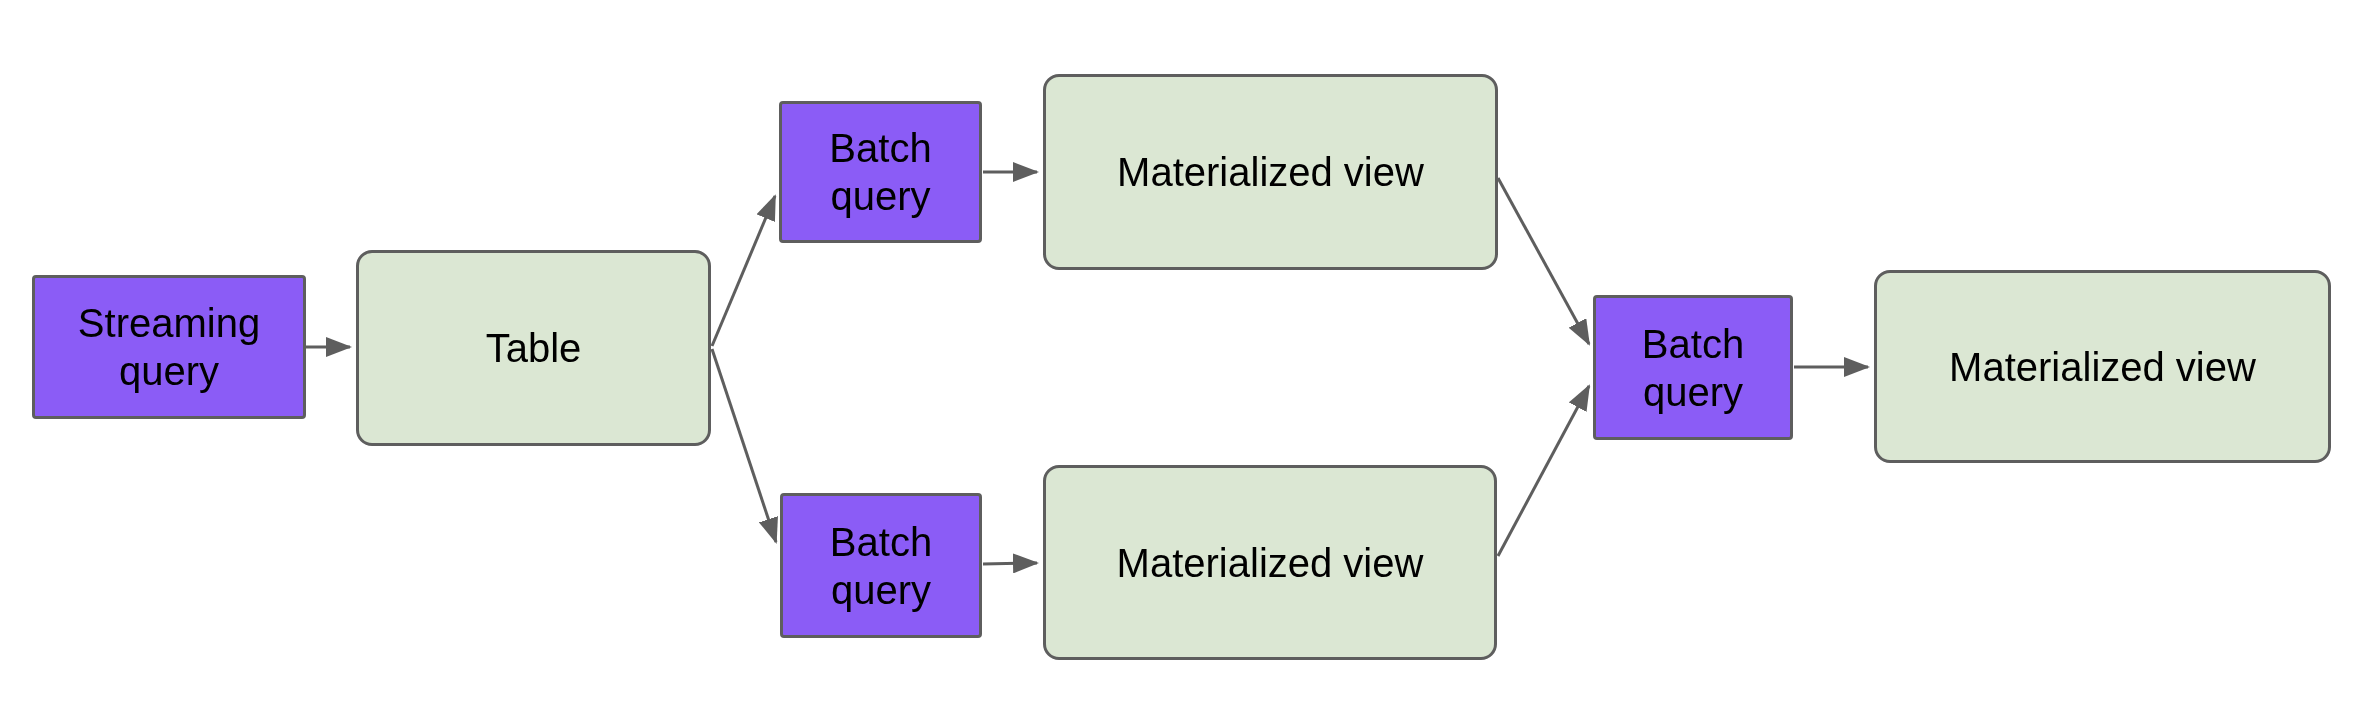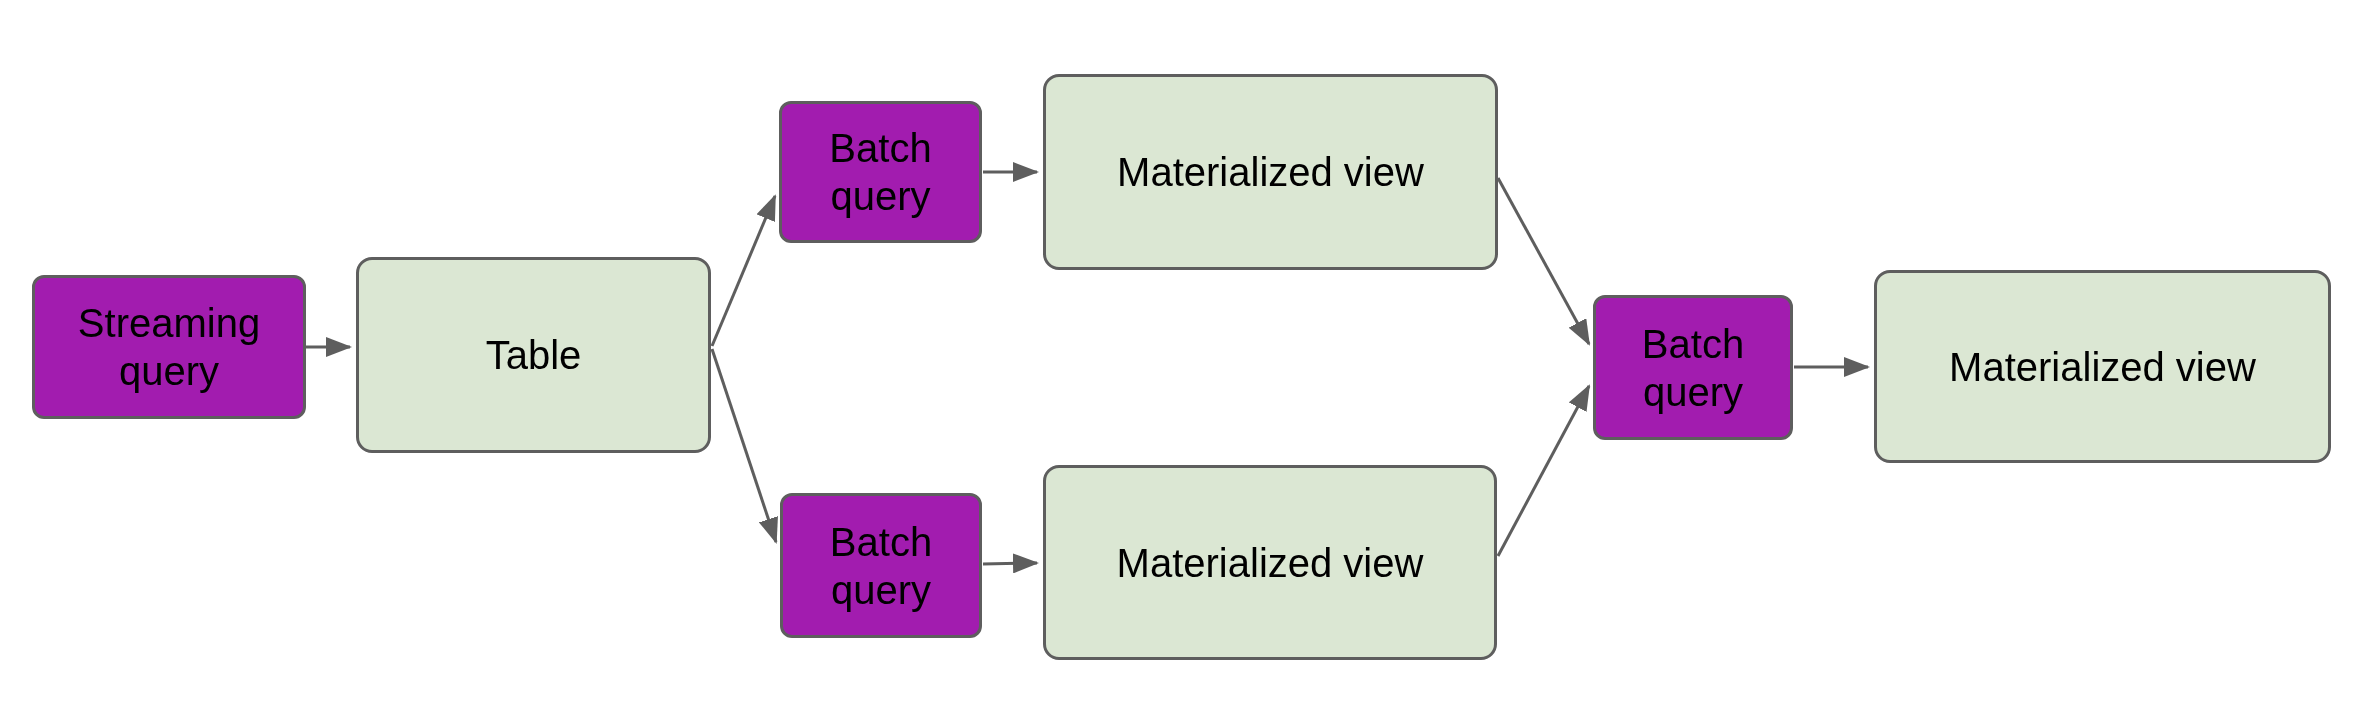--- a/index.html
+++ b/index.html
@@ -30,22 +30,22 @@
     display: flex;
     align-items: center;
     justify-content: center;
     text-align: center;
     font-size: 40px;
     line-height: 48px;
     color: #000000;
     border: 3px solid #5e5e5e;
   }
   .node.query {
-    background: #a21caf;
-    border-radius: 12px;
+    background: #8b5cf6;
+    border-radius: 4px;
   }
   .node.view {
     background: #dbe7d3;
     border-radius: 16px;
   }
   .node .label {
     display: block;
     width: 100%;
     padding: 0 2px;
   }
@@ -66,21 +66,21 @@
       <line x1="983" y1="172" x2="1037" y2="172" stroke="#5e5e5e" stroke-width="3" marker-end="url(#arrowhead)"></line>
       <line x1="983" y1="564" x2="1037" y2="563" stroke="#5e5e5e" stroke-width="3" marker-end="url(#arrowhead)"></line>
       <line x1="1498" y1="178" x2="1589" y2="344" stroke="#5e5e5e" stroke-width="3" marker-end="url(#arrowhead)"></line>
       <line x1="1498" y1="556" x2="1589" y2="386" stroke="#5e5e5e" stroke-width="3" marker-end="url(#arrowhead)"></line>
       <line x1="1794" y1="367" x2="1868" y2="367" stroke="#5e5e5e" stroke-width="3" marker-end="url(#arrowhead)"></line>
     </svg>
   <div id="nodes-layer">
       <div class="node query" style="left: 32px; top: 275px; width: 274px; height: 144px;">
         <span class="label">Streaming query</span>
       </div>
-      <div class="node view" style="left: 356px; top: 250px; width: 355px; height: 196px; margin-top: 7px;">
+      <div class="node view" style="left: 356px; top: 250px; width: 355px; height: 196px;">
         <span class="label">Table</span>
       </div>
       <div class="node query" style="left: 779px; top: 101px; width: 203px; height: 142px;">
         <span class="label">Batch query</span>
       </div>
       <div class="node view" style="left: 1043px; top: 74px; width: 455px; height: 196px;">
         <span class="label">Materialized view</span>
       </div>
       <div class="node query" style="left: 780px; top: 493px; width: 202px; height: 145px;">
         <span class="label">Batch query</span>

